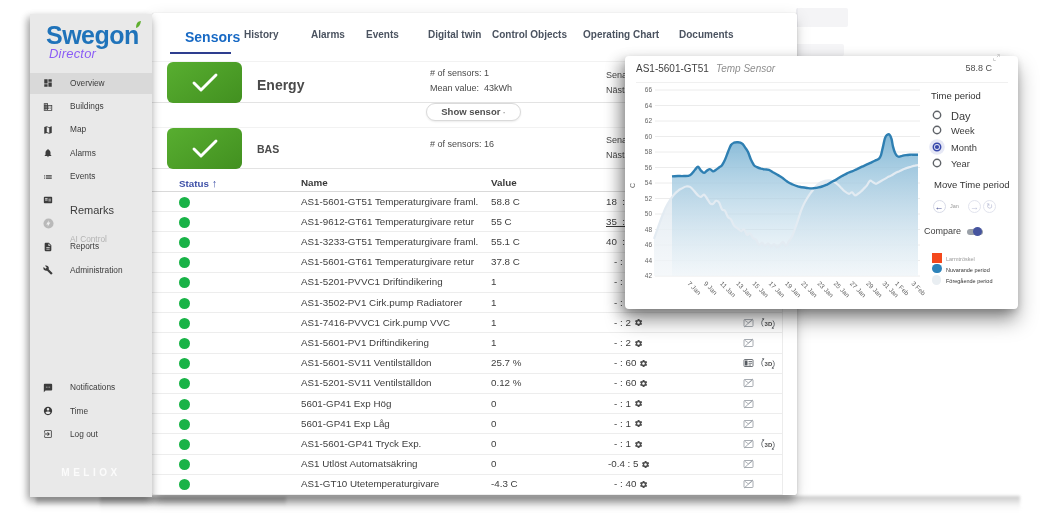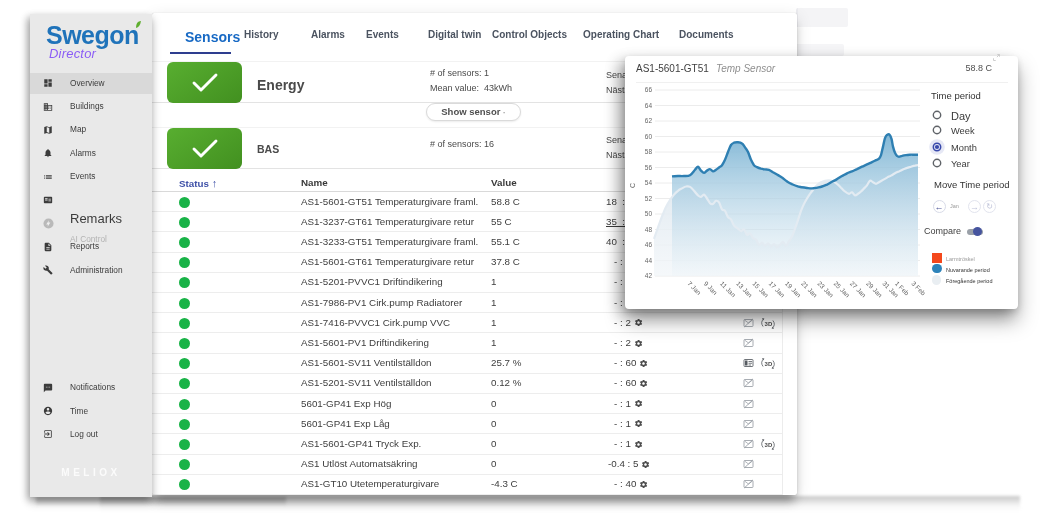--- a/index.html
+++ b/index.html
@@ -45,41 +45,41 @@
 <div class="abs" style="left:491px;top:177px;font-size:9.8px;font-weight:bold;color:#3a3a3a;">Value</div>
 <div class="abs" style="left:152px;top:191px;width:630px;height:1px;background:#d9d9d9;"></div>
 <div class="abs" style="left:782px;top:172px;width:1px;height:323px;background:#ececec;"></div>
 <div class="abs" style="left:152px;top:211.2px;width:630px;height:1px;background:#ededed;"></div>
 <div class="abs" style="left:179px;top:196.6px;width:11px;height:11px;border-radius:50%;background:#19b347;"></div>
 <div class="abs" style="left:301px;top:195.6px;font-size:9.8px;color:#3d3d3d;white-space:nowrap;">AS1-5601-GT51 Temperaturgivare framl.</div>
 <div class="abs" style="left:491px;top:195.6px;font-size:9.8px;color:#3d3d3d;white-space:nowrap;">58.8 C</div>
 <div class="abs" style="left:606px;top:195.6px;font-size:9.8px;color:#3d3d3d;white-space:nowrap;">18&nbsp;&nbsp;:</div>
 <div class="abs" style="left:152px;top:231.4px;width:630px;height:1px;background:#ededed;"></div>
 <div class="abs" style="left:179px;top:216.8px;width:11px;height:11px;border-radius:50%;background:#19b347;"></div>
-<div class="abs" style="left:301px;top:215.8px;font-size:9.8px;color:#3d3d3d;white-space:nowrap;">AS1-3237-GT61 Temperaturgivare retur</div>
+<div class="abs" style="left:301px;top:215.8px;font-size:9.8px;color:#3d3d3d;white-space:nowrap;">AS1-9612-GT61 Temperaturgivare retur</div>
 <div class="abs" style="left:491px;top:215.8px;font-size:9.8px;color:#3d3d3d;white-space:nowrap;">55 C</div>
 <div class="abs" style="left:606px;top:215.8px;font-size:9.8px;color:#3d3d3d;white-space:nowrap;text-decoration:underline;">35&nbsp;&nbsp;:</div>
 <div class="abs" style="left:152px;top:251.6px;width:630px;height:1px;background:#ededed;"></div>
 <div class="abs" style="left:179px;top:237.0px;width:11px;height:11px;border-radius:50%;background:#19b347;"></div>
 <div class="abs" style="left:301px;top:236.0px;font-size:9.8px;color:#3d3d3d;white-space:nowrap;">AS1-3233-GT51 Temperaturgivare framl.</div>
 <div class="abs" style="left:491px;top:236.0px;font-size:9.8px;color:#3d3d3d;white-space:nowrap;">55.1 C</div>
 <div class="abs" style="left:606px;top:236.0px;font-size:9.8px;color:#3d3d3d;white-space:nowrap;">40&nbsp;&nbsp;:</div>
 <div class="abs" style="left:152px;top:271.8px;width:630px;height:1px;background:#ededed;"></div>
 <div class="abs" style="left:179px;top:257.2px;width:11px;height:11px;border-radius:50%;background:#19b347;"></div>
 <div class="abs" style="left:301px;top:256.2px;font-size:9.8px;color:#3d3d3d;white-space:nowrap;">AS1-5601-GT61 Temperaturgivare retur</div>
 <div class="abs" style="left:491px;top:256.2px;font-size:9.8px;color:#3d3d3d;white-space:nowrap;">37.8 C</div>
 <div class="abs" style="left:614px;top:256.2px;font-size:9.8px;color:#3d3d3d;white-space:nowrap;">- :</div>
 <div class="abs" style="left:152px;top:292.0px;width:630px;height:1px;background:#ededed;"></div>
 <div class="abs" style="left:179px;top:277.4px;width:11px;height:11px;border-radius:50%;background:#19b347;"></div>
 <div class="abs" style="left:301px;top:276.4px;font-size:9.8px;color:#3d3d3d;white-space:nowrap;">AS1-5201-PVVC1 Driftindikering</div>
 <div class="abs" style="left:491px;top:276.4px;font-size:9.8px;color:#3d3d3d;white-space:nowrap;">1</div>
 <div class="abs" style="left:614px;top:276.4px;font-size:9.8px;color:#3d3d3d;white-space:nowrap;">- :</div>
 <div class="abs" style="left:152px;top:312.2px;width:630px;height:1px;background:#ededed;"></div>
 <div class="abs" style="left:179px;top:297.6px;width:11px;height:11px;border-radius:50%;background:#19b347;"></div>
-<div class="abs" style="left:301px;top:296.6px;font-size:9.8px;color:#3d3d3d;white-space:nowrap;">AS1-7986-PV1 Cirk.pump Radiatorer</div>
+<div class="abs" style="left:301px;top:296.6px;font-size:9.8px;color:#3d3d3d;white-space:nowrap;">AS1-3502-PV1 Cirk.pump Radiatorer</div>
 <div class="abs" style="left:491px;top:296.6px;font-size:9.8px;color:#3d3d3d;white-space:nowrap;">1</div>
 <div class="abs" style="left:614px;top:296.6px;font-size:9.8px;color:#3d3d3d;white-space:nowrap;">- :</div>
 <div class="abs" style="left:152px;top:332.4px;width:630px;height:1px;background:#ededed;"></div>
 <div class="abs" style="left:179px;top:317.8px;width:11px;height:11px;border-radius:50%;background:#19b347;"></div>
 <div class="abs" style="left:301px;top:316.8px;font-size:9.8px;color:#3d3d3d;white-space:nowrap;">AS1-7416-PVVC1 Cirk.pump VVC</div>
 <div class="abs" style="left:491px;top:316.8px;font-size:9.8px;color:#3d3d3d;white-space:nowrap;">1</div>
 <div class="abs" style="left:614px;top:316.8px;font-size:9.8px;color:#3d3d3d;white-space:nowrap;">- : 2 <svg style="vertical-align:-1.5px" width="9" height="9" viewBox="0 0 24 24">
         <path fill="#4d4d4d" d="M19.4 13c.04-.32.06-.65.06-1s-.02-.68-.07-1l2.03-1.58c.18-.14.23-.41.11-.61l-1.92-3.32c-.12-.21-.37-.29-.59-.21l-2.39.96c-.5-.38-1.03-.7-1.62-.94L14.64 2.8c-.03-.24-.24-.42-.48-.42h-3.84c-.24 0-.44.18-.47.42l-.36 2.54c-.59.24-1.13.57-1.62.94l-2.39-.96c-.22-.08-.47 0-.59.21L2.97 8.85c-.12.2-.07.47.11.61L5.11 11c-.05.32-.08.67-.08 1s.03.68.08 1l-2.03 1.58c-.18.14-.23.41-.11.61l1.92 3.32c.12.21.37.29.59.21l2.39-.96c.5.38 1.03.7 1.62.94l.36 2.54c.03.24.23.42.47.42h3.84c.24 0 .45-.18.48-.42l.36-2.54c.59-.24 1.12-.56 1.62-.94l2.39.96c.22.08.47 0 .59-.21l1.92-3.32c.12-.2.07-.47-.11-.61L19.4 13zM12 15.5c-1.93 0-3.5-1.57-3.5-3.5s1.57-3.5 3.5-3.5 3.5 1.57 3.5 3.5-1.57 3.5-3.5 3.5z"></path>
       </svg></div>
 <div class="abs" style="left:743px;top:317.8px;"><svg width="11" height="10" viewBox="0 0 22 20">
@@ -229,21 +229,21 @@
         <path fill="#3c3c3c" d="M12 22c1.1 0 2-.9 2-2h-4c0 1.1.89 2 2 2zm6-6v-5c0-3.07-1.64-5.64-4.5-6.32V4c0-.83-.67-1.5-1.5-1.5s-1.5.67-1.5 1.5v.68C7.63 5.36 6 7.92 6 11v5l-2 2v1h16v-1l-2-2z"></path>
       </svg></div>
 <div class="abs" style="left:70px;top:147.8px;font-size:8.3px;color:#3c3c3c;white-space:nowrap;">Alarms</div>
 <div class="abs" style="left:43px;top:171.6px;"><svg width="10" height="10" viewBox="0 0 24 24">
         <path fill="#3c3c3c" d="M3 13h2v-2H3v2zm0 4h2v-2H3v2zm0-8h2V7H3v2zm4 4h14v-2H7v2zm0 4h14v-2H7v2zM7 7v2h14V7H7z"></path>
       </svg></div>
 <div class="abs" style="left:70px;top:171.1px;font-size:8.3px;color:#3c3c3c;white-space:nowrap;">Events</div>
 <div class="abs" style="left:43px;top:195.0px;"><svg width="10" height="10" viewBox="0 0 24 24">
         <path fill="#3c3c3c" d="M20 4H4c-1.1 0-2 .9-2 2v12c0 1.1.9 2 2 2h16c1.1 0 2-.9 2-2V6c0-1.1-.9-2-2-2zm-9 9H5v-2h6v2zm0-4H5V7h6v2zm8 6h-6v-2h6v2zm0-4h-6V9h6v2z"></path>
       </svg></div>
-<div class="abs" style="left:70px;top:211px;font-size:13px;color:#3c3c3c;white-space:nowrap;">Remarks</div>
+<div class="abs" style="left:70px;top:204px;font-size:11px;color:#3c3c3c;white-space:nowrap;">Remarks</div>
 <div class="abs" style="left:43px;top:218.3px;"><svg width="11" height="11" viewBox="0 0 24 24">
         <circle cx="12" cy="12" r="11" fill="#b9b9b9"></circle>
         <path d="M13 5l-6 9h4l-1 5 6-9h-4z" fill="#efefef"></path>
       </svg></div>
 <div class="abs" style="left:70px;top:234px;font-size:8.3px;color:#b3b3b3;white-space:nowrap;">AI Control</div>
 <div class="abs" style="left:43px;top:241.7px;"><svg width="10" height="10" viewBox="0 0 24 24">
         <path fill="#3c3c3c" d="M14 2H6c-1.1 0-1.99.9-1.99 2L4 20c0 1.1.89 2 1.99 2H18c1.1 0 2-.9 2-2V8l-6-6zm2 16H8v-2h8v2zm0-4H8v-2h8v2zM13 9V3.5L18.5 9H13z"></path>
       </svg></div>
 <div class="abs" style="left:70px;top:241.2px;font-size:8.3px;color:#3c3c3c;white-space:nowrap;">Reports</div>
 <div class="abs" style="left:43px;top:265.0px;"><svg width="10" height="10" viewBox="0 0 24 24">

